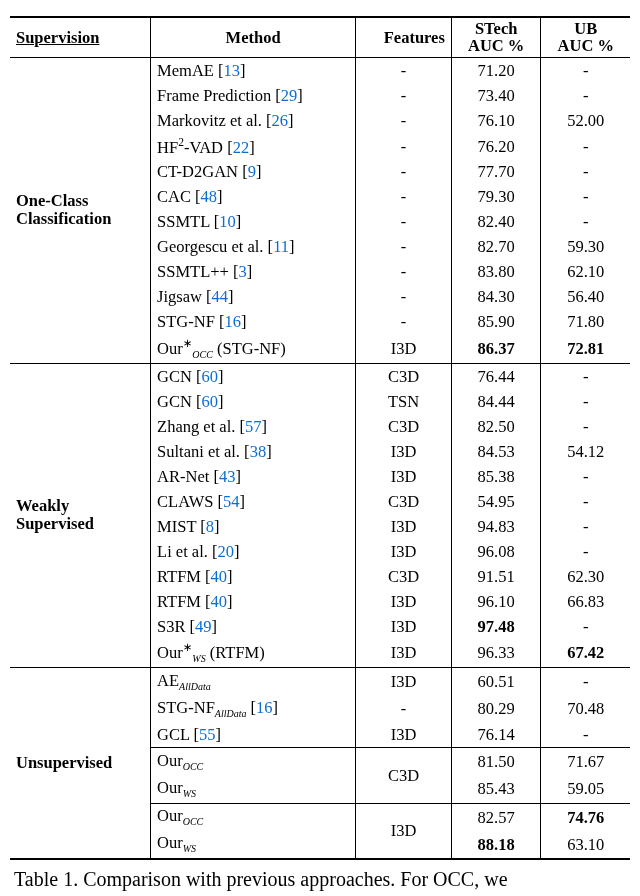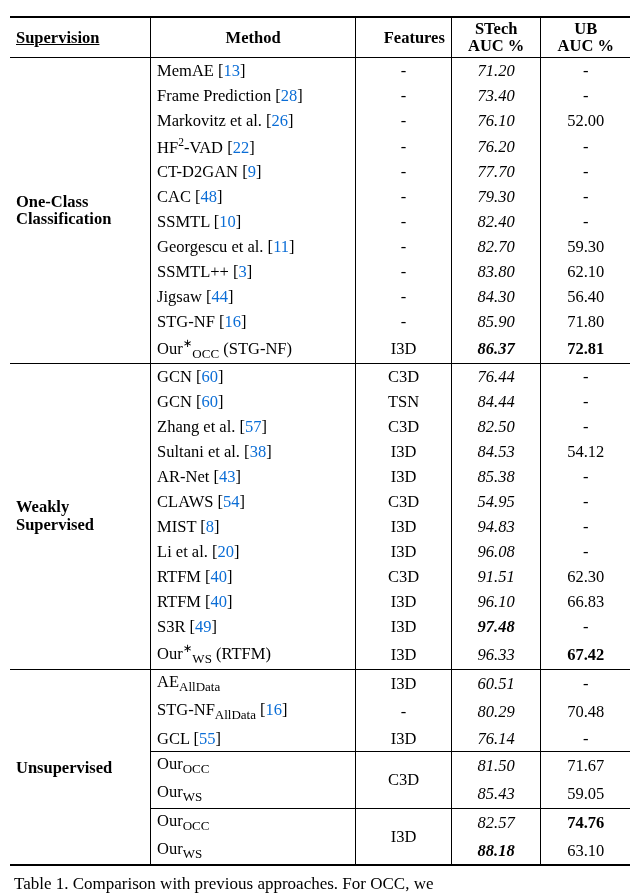--- a/index.html
+++ b/index.html
@@ -40,31 +40,31 @@
     vertical-align: middle;
   }
   td.method {
     text-align: left;
     border-right: 0.8px solid #000;
   }
   td.feat, td.num {
     text-align: center;
   }
   td.feat { border-right: 0.8px solid #000; }
-  td.num.stech { border-right: 0.8px solid #000; font-style: italic; }
+  td.num.stech { border-right: 0.8px solid #000; }
   .ref { color: #0a6dd6; font-family: Liberation Serif, serif; }
   .bold { font-weight: bold; }
   .supwrap { display:inline-block; line-height:1.05; }
   .caption {
-    font-size: 17px;
+    font-size: 20px;
     margin-top: 8px;
     padding: 0 4px;
   }
   th .stack { display:inline-block; line-height:1.05; text-align:center; }
-  .sub { font-size: 13px; vertical-align: sub; }
+  .sub { font-size: 10px; vertical-align: sub; font-style: italic; }
   .sup { font-size: 11.5px; vertical-align: super; }
   .rowspan-feat {
     vertical-align: middle;
   }
   td.method, td.feat, td.num { height: 22px; }
 </style>
 </head>
 <body>
 
 <div class="wrap">
@@ -81,21 +81,21 @@
   <tbody>
 
     <tr>
       <td class="supcell" rowspan="12"><span class="supwrap"><span>One-Class</span><br><span>Classification</span></span></td>
       <td class="method"><span>MemAE  [</span><span class="ref">13</span><span>]</span></td>
       <td class="feat">-</td>
       <td class="num stech">71.20</td>
       <td class="num">-</td>
     </tr>
     <tr>
-      <td class="method"><span>Frame Prediction  [</span><span class="ref">28</span><span>]</span></td>
+      <td class="method"><span>Frame Prediction  [</span><span class="ref">29</span><span>]</span></td>
       <td class="feat">-</td>
           <td class="num stech">73.40</td>
           <td class="num">-</td>
     </tr>
     <tr>
       <td class="method"><span>Markovitz et al.  [</span><span class="ref">26</span><span>]</span></td>
       <td class="feat">-</td>
           <td class="num stech">76.10</td>
           <td class="num">52.00</td>
     </tr>

